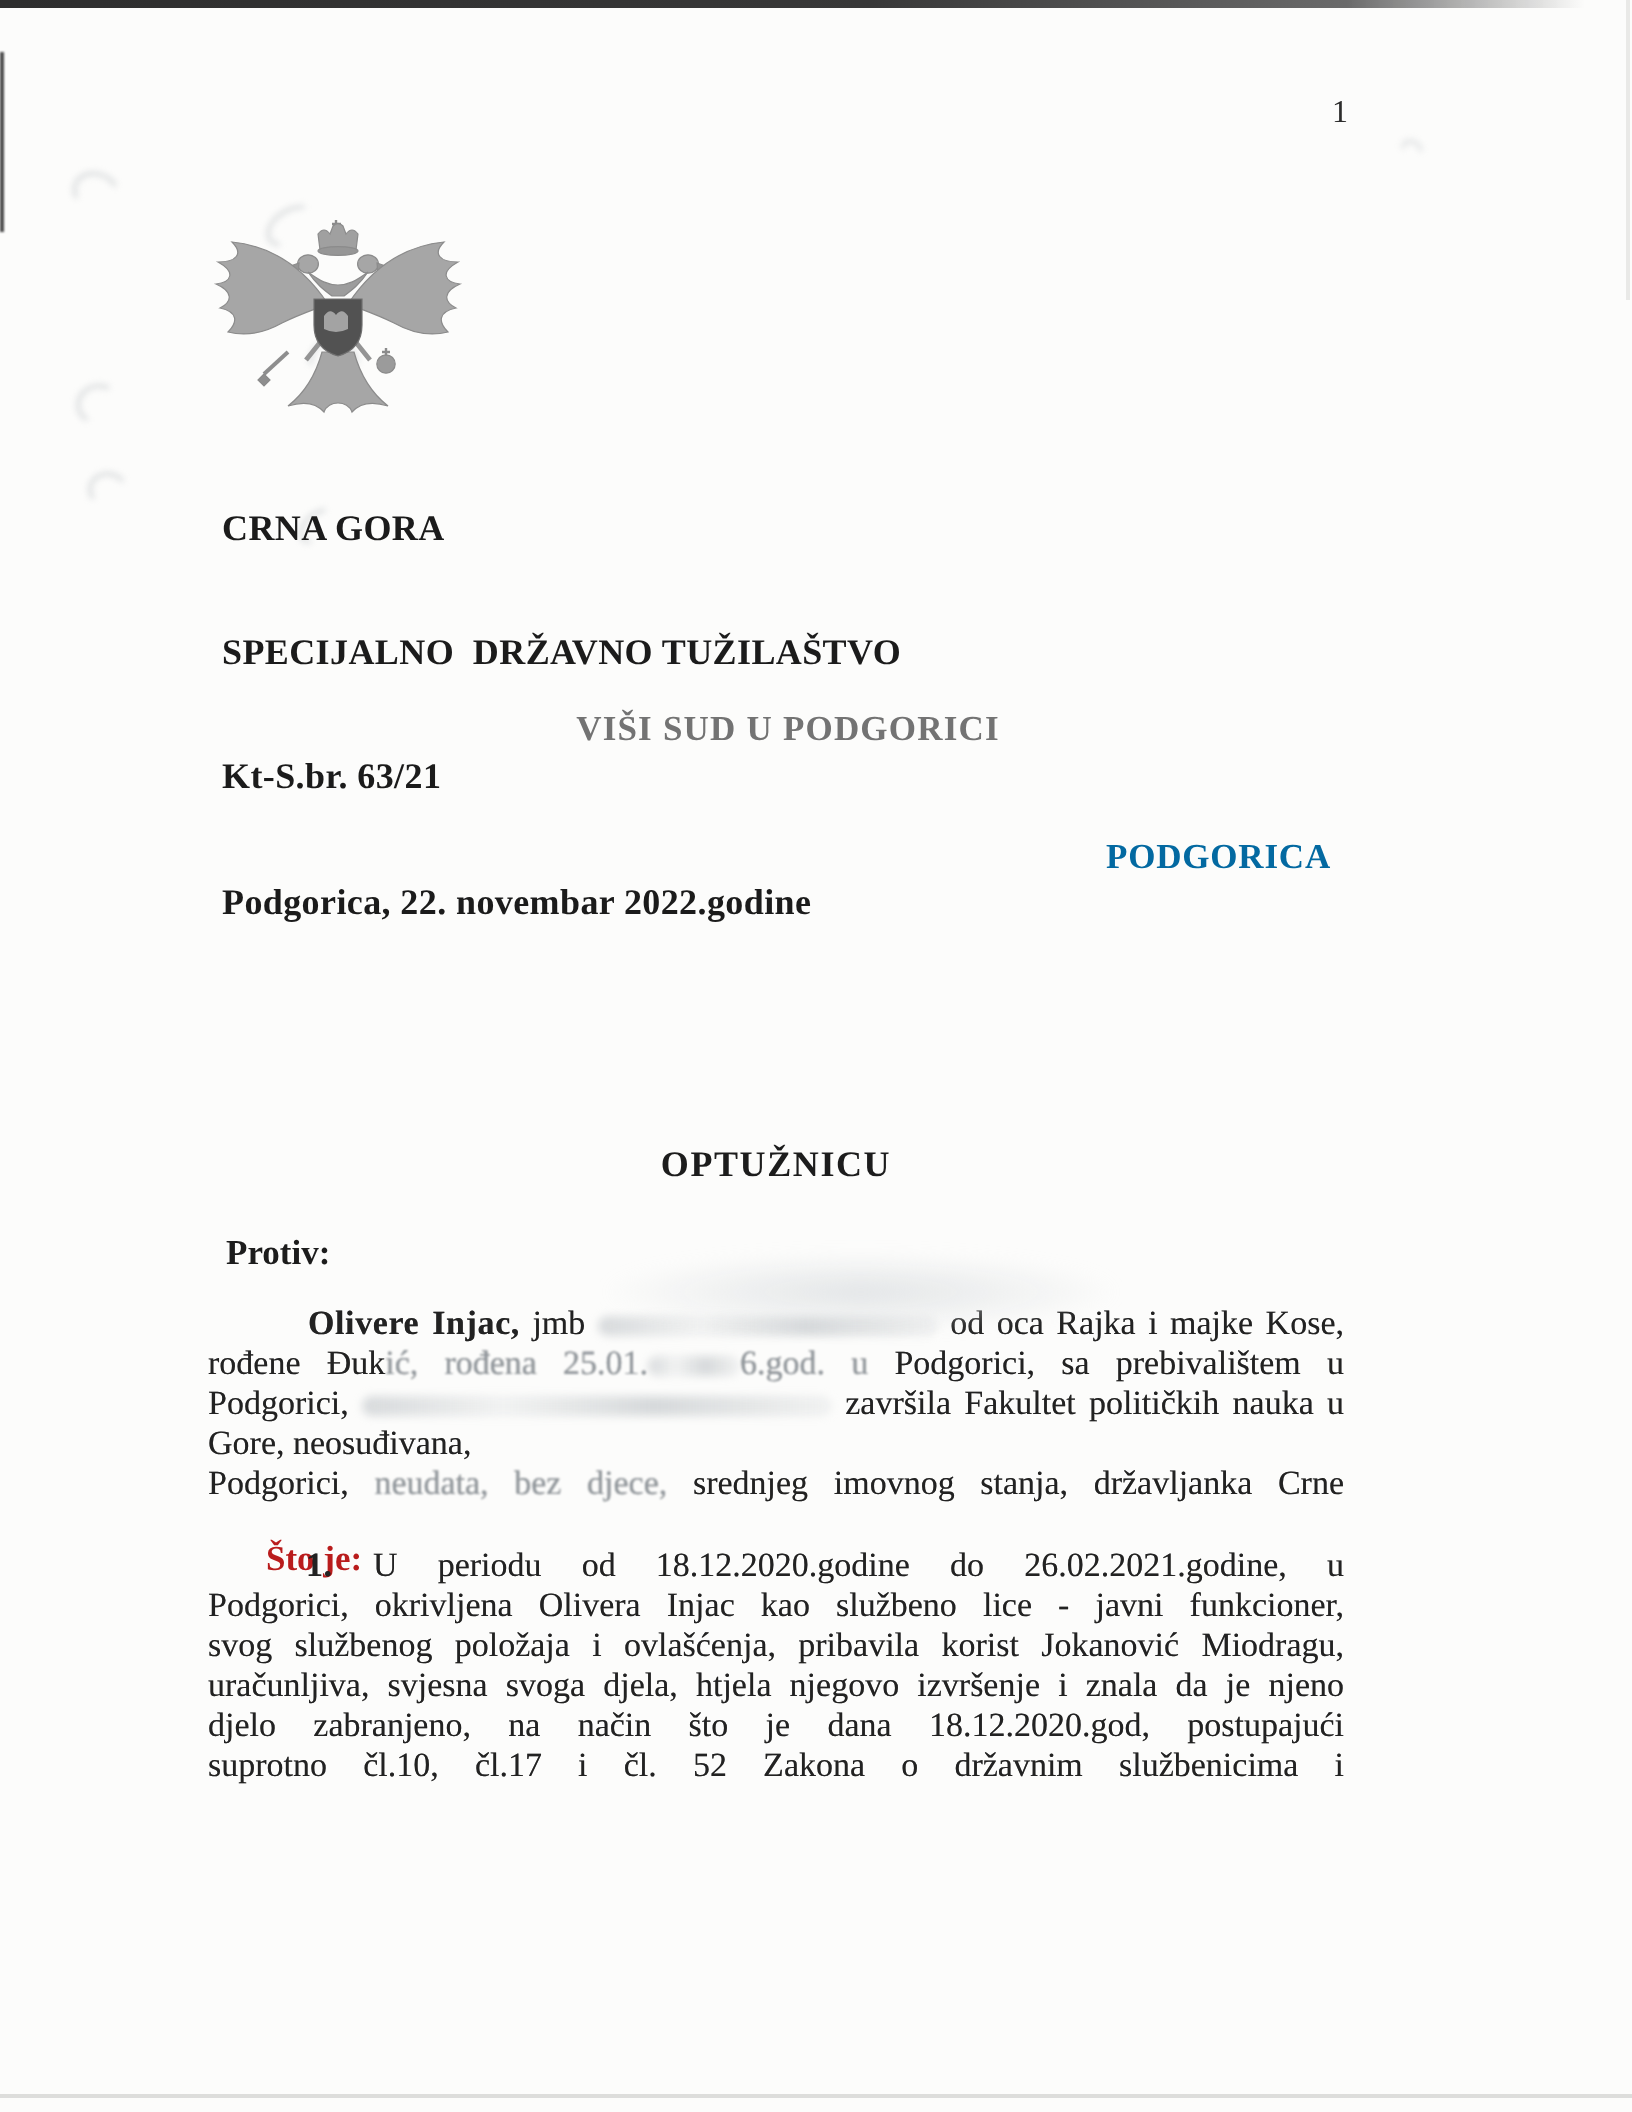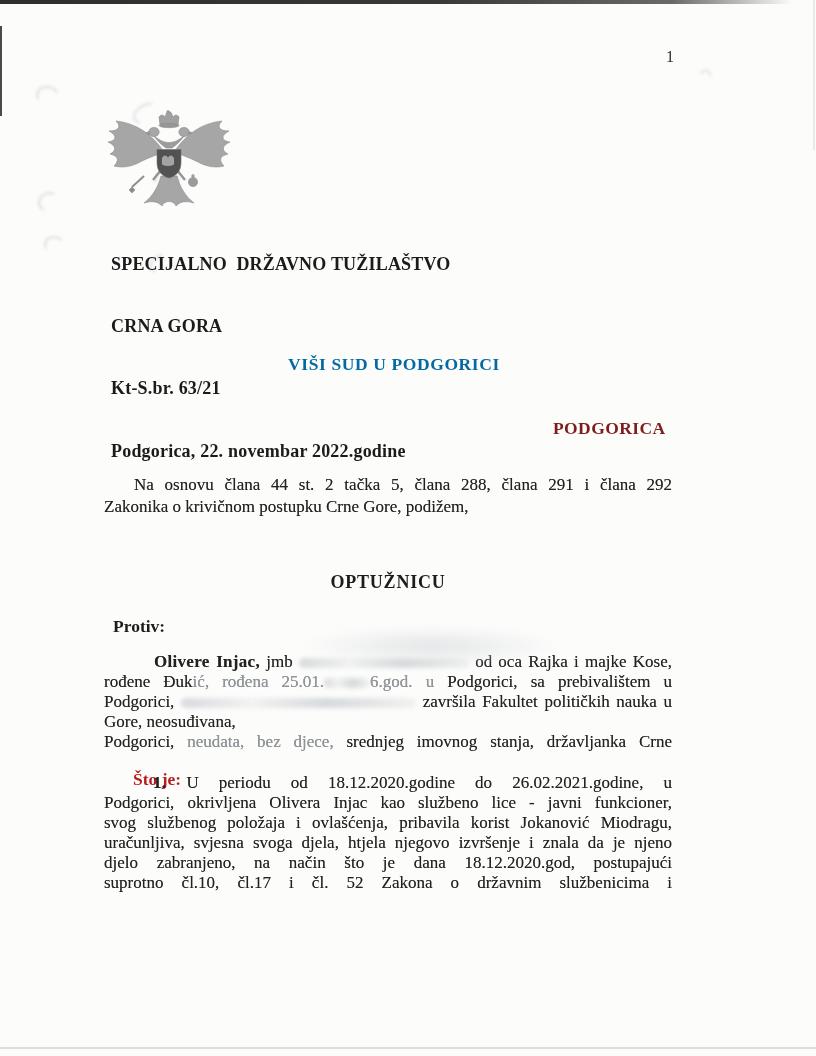--- a/index.html
+++ b/index.html
@@ -32,23 +32,23 @@
   .wash{position:absolute;left:303px;top:627px;width:255px;height:38px;
     background:radial-gradient(ellipse at center,rgba(222,225,227,.85) 0%,rgba(255,255,255,0) 72%);
     filter:blur(4px);pointer-events:none;}
   
   .page-number{position:absolute;left:666px;top:48px;font-size:16px;color:#2c2c2c;}
   .coat{position:absolute;left:104px;top:110px;width:130px;height:100px;}
   .letterhead{position:absolute;left:111px;top:212px;font-weight:bold;font-size:18px;
     line-height:20.8px;letter-spacing:.2px;color:#1b1b1b;white-space:pre;}
   
   .court{position:absolute;left:0;top:354px;width:788px;text-align:center;
-    font-weight:bold;font-size:17.5px;letter-spacing:.6px;color:#0369a1;}
+    font-weight:bold;font-size:17.5px;letter-spacing:.6px;color:#737373;}
   .city{position:absolute;left:553px;top:418px;font-weight:bold;font-size:17.5px;
-    letter-spacing:.4px;color:#7f1d1d;}
+    letter-spacing:.4px;color:#0369a1;}
   
   .para{position:absolute;left:104px;width:568px;font-size:17px;line-height:20px;
     color:#222;text-shadow:0 0 .3px rgba(0,0,0,.45);}
   .intro{top:474px;line-height:21.5px;}
   .defendant{top:652px;}
   .count1{top:773px;}
   .line{white-space:nowrap;text-align:justify;text-align-last:justify;}
   .line.last{text-align-last:left;}
   .indent{display:inline-block;}
   .b{font-weight:bold;letter-spacing:.3px;margin-left:20px;}
@@ -107,33 +107,29 @@
       <path d="M89,64 v4 M87,66 h4" fill="none" stroke="#8b8b8b" stroke-width="1.2"></path>
 
       <path d="M57,66 C54,77 49,86 40,93 C48,90.5 54,91.5 58,96 C60,90 70,90 72,96 C76,91.5 82,90.5 90,93 C81,86 76,77 73,66 Z"></path>
 
       <path d="M53,39.5 h24 v13 c0,9 -5,13.5 -12,15.5 c-7,-2 -12,-6.5 -12,-15.5 Z" fill="#525252" stroke="#707070"></path>
       <path d="M58,48 q3,-4.5 6,-0.5 q3,-4 6,0.5 v6.5 q-6,3 -12,0 Z" fill="#a3a3a3" stroke="none"></path>
     </g>
   </svg>
 
   <div class="letterhead">
+    <div>CRNA GORA</div>
     <div>SPECIJALNO  DRŽAVNO TUŽILAŠTVO</div>
-    <div>CRNA GORA</div>
     <div>Kt-S.br. 63/21</div>
     <div>Podgorica, 22. novembar 2022.godine</div>
   </div>
 
   <div class="court">VIŠI SUD U PODGORICI</div>
   <div class="city">PODGORICA</div>
 
-  <div class="para intro">
-      <div class="line"><span class="indent" style="width: 30px;"></span><span>Na osnovu člana 44 st. 2 tačka 5, člana 288, člana 291 i člana 292</span></div>
-      <div class="line last"><span>Zakonika o krivičnom postupku Crne Gore, podižem,</span></div>
-    </div>
 
   <div class="doc-title">OPTUŽNICU</div>
 
   <div class="against">Protiv:</div>
   <div class="para defendant">
       <div class="line"><span class="indent" style="width: 30px;"></span><span class="b">Olivere Injac,</span><span> jmb </span><span class="smudge" style="width: 170px;"></span><span> od oca Rajka i majke Kose,</span></div>
       <div class="line"><span>rođene Đuk</span><span class="f">ić, rođena </span><span class="f">25.01.</span><span class="smudge" style="width: 46px;"></span><span class="f">6.god. u </span><span>Podgorici, sa prebivalištem u</span></div>
       <div class="line"><span>Podgorici, </span><span class="smudge" style="width: 235px;"></span><span> završila Fakultet političkih nauka u</span></div>
       <div class="line last"><span>Gore, neosuđivana,</span></div>
       <div class="line"><span>Podgorici, </span><span class="f">neudata, bez djece,</span><span> srednjeg imovnog stanja, državljanka Crne</span></div>

